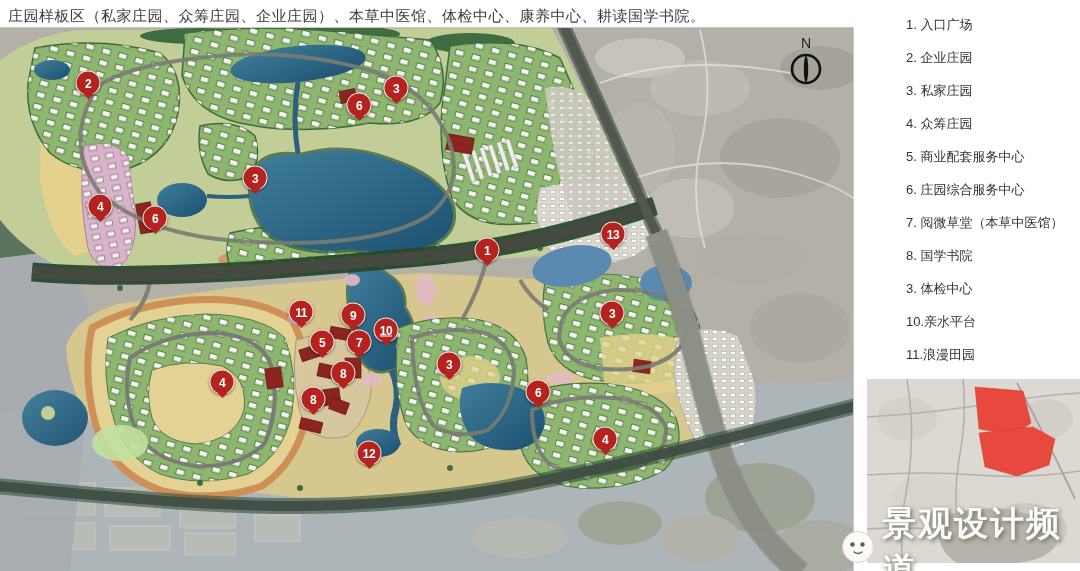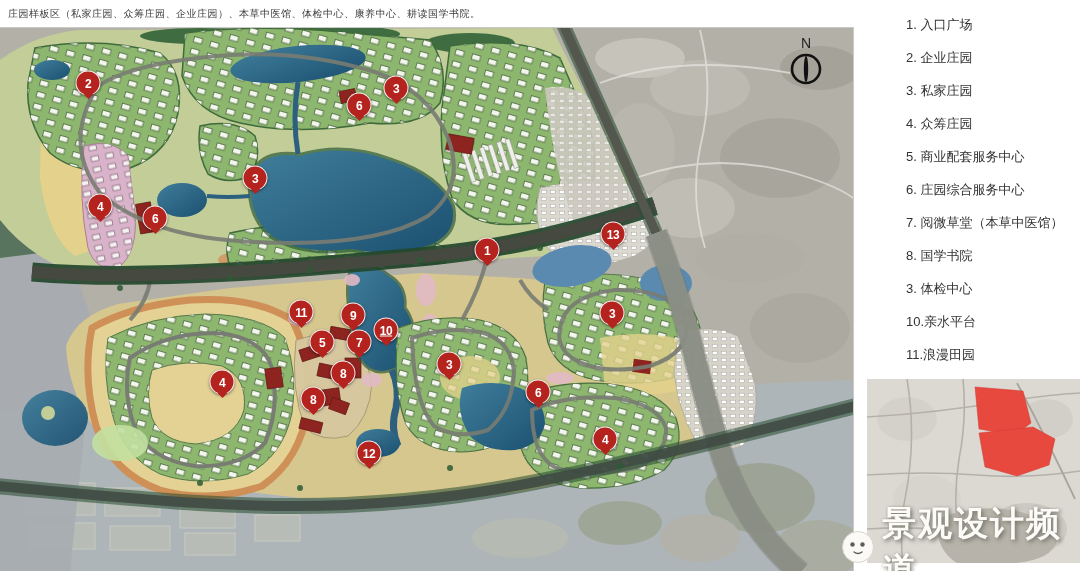--- a/index.html
+++ b/index.html
@@ -1,18 +1,18 @@
 <!DOCTYPE html>
 <html style="--marker-red: #b5231f; --inset-highlight-red: #e8493f; --water-deep: #1d5070; --water-light: #5b8ab0; --field-yellow: #e4d28c; --orange-soil: #d2945e; --forest-green: #3e6a3e; --cluster-green: #8db66e; --pink-area: #d9b3c9; --road-dark: #45493f; --satellite-gray: #b3b0a8; --red-building: #8e2420; --village-gray: #dbd8d0;"><head>
 <meta charset="utf-8">
 <style>
   html,body{margin:0;padding:0;background:#ffffff;}
   .page{position:relative;width:1080px;height:571px;background:#fff;overflow:hidden;
         font-family:"Liberation Sans","DejaVu Sans",sans-serif;}
-  .title{position:absolute;left:8px;top:7px;font-size:10px;color:#3c3c3c;letter-spacing:.5px;}
+  .title{position:absolute;left:8px;top:7px;font-size:15px;color:#3c3c3c;letter-spacing:.5px;}
   .map-wrap{position:absolute;left:0;top:28px;width:853px;height:543px;outline:1px solid #c9c9c6;}
   .map-wrap svg{display:block;width:100%;height:100%;}
   
   .markers{position:absolute;left:0;top:0;width:1080px;height:571px;pointer-events:none;}
   .marker{position:absolute;width:23px;height:23px;border-radius:50%;
           background:var(--marker-red,#b5231f);color:#fff;font-weight:bold;font-size:12px;
           display:flex;align-items:center;justify-content:center;
           border:1.5px solid rgba(255,255,255,.95);box-shadow:0 1px 3px rgba(0,0,0,.5);
           transform:translate(-50%,-50%);letter-spacing:-.5px;}
   .marker::after{content:"";position:absolute;bottom:-3px;left:50%;width:7px;height:7px;

